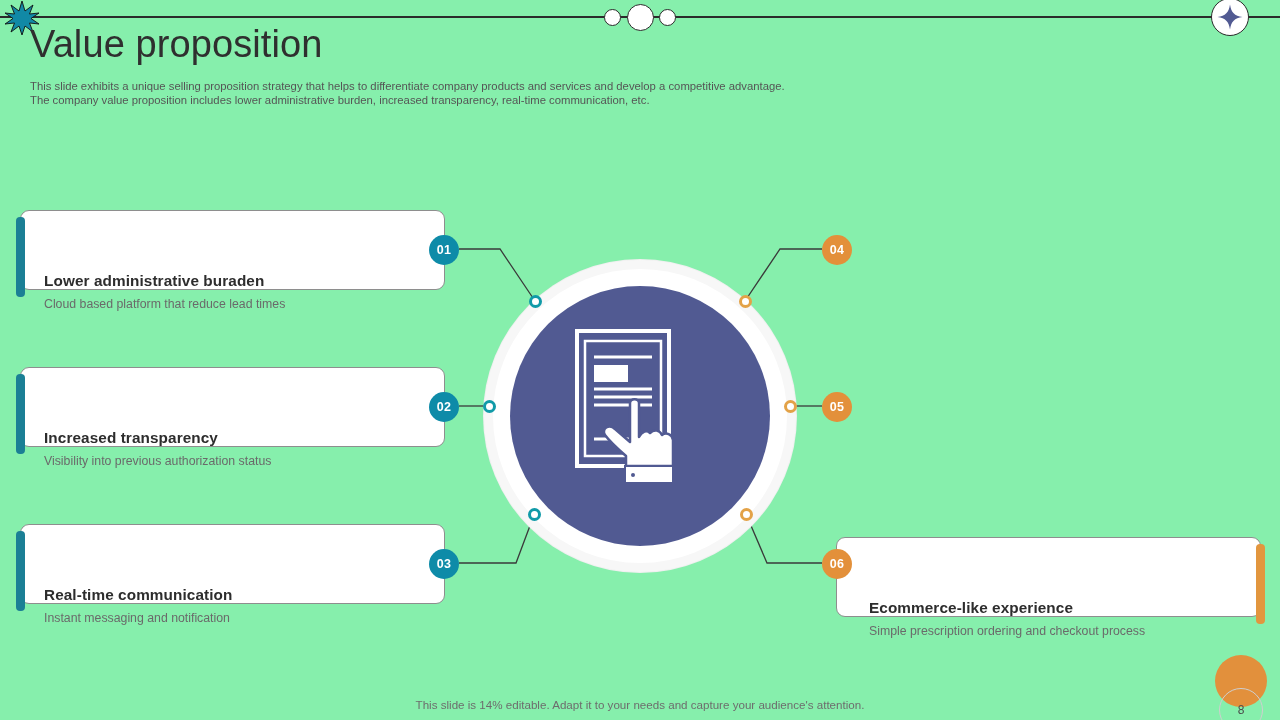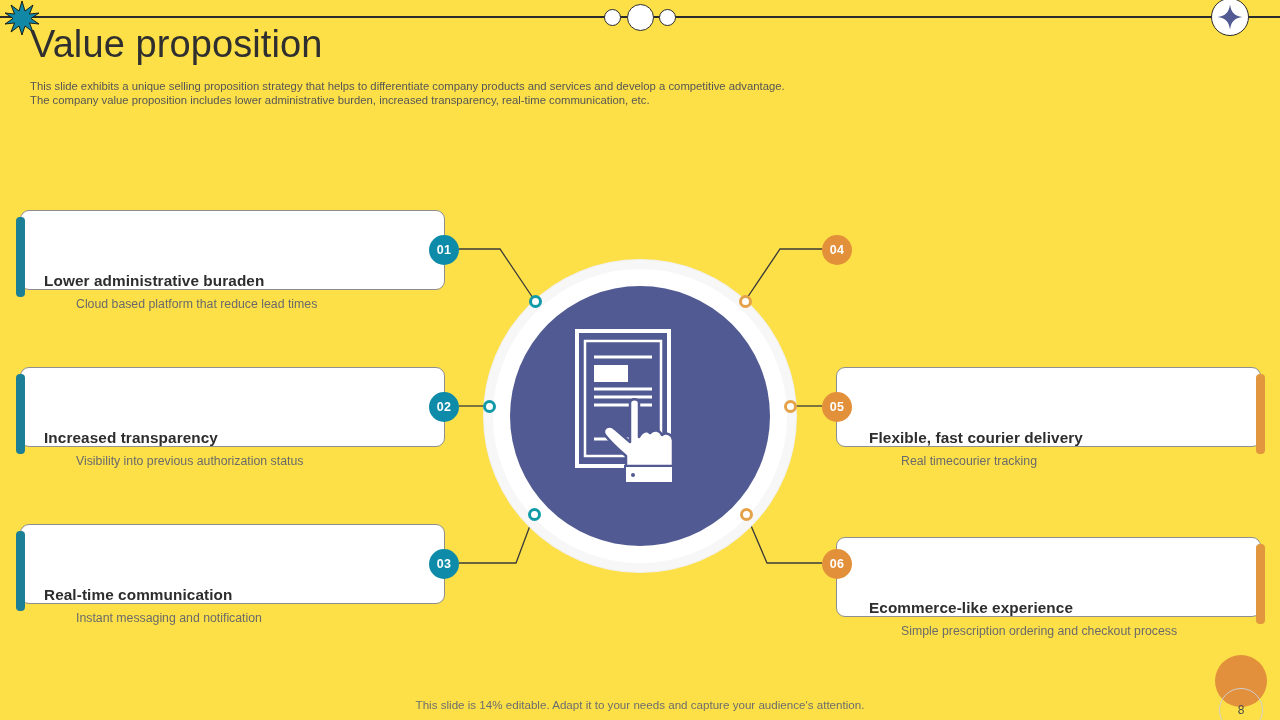--- a/index.html
+++ b/index.html
@@ -2,21 +2,21 @@
 <html><head>
 <meta charset="utf-8">
 <style>
   * { box-sizing: border-box; margin: 0; padding: 0; }
   html, body {
     width: 1280px; height: 720px;
     background: #ffffff;
     font-family: "Liberation Sans", sans-serif;
     overflow: hidden;
   }
-  .slide { position: relative; width: 1280px; height: 720px; background: #fde047; }
+  .slide { position: relative; width: 1280px; height: 720px; background: #86efac; }
 
   
   .top-rail {
     position: absolute; left: 0; top: 16px; width: 1280px; height: 2px;
     background: #2b2b2b;
   }
   .starburst {
     position: absolute; left: 4px; top: 0px; width: 36px; height: 36px;
   }
   .rail-circles {
@@ -78,21 +78,21 @@
     position: absolute; top: 6px; width: 9px; height: 80px;
     border-radius: 4px;
   }
   .card.left .accent  { left: -5px;  background: #1b7f95; }
   .card.right .accent { right: -5px; background: #e2963e; }
   .card h3 {
     font-size: 15.3px; font-weight: 700; color: #2d2d2d;
     letter-spacing: 0.1px; margin-bottom: 7px; white-space: nowrap; margin-top: 48px;
   }
   .card p {
-    font-size: 12.3px; color: #6a6a6a; white-space: nowrap; margin-left: 32px;
+    font-size: 12.3px; color: #6a6a6a; white-space: nowrap;
   }
 
   
   .badge {
     position: absolute; width: 30px; height: 30px; border-radius: 50%;
     color: #fff; font-size: 12.5px; font-weight: 700;
     display: flex; align-items: center; justify-content: center;
     letter-spacing: 0.2px;
   }
   .badge.teal   { background: #0e8ba8; }
@@ -213,25 +213,20 @@
 
   <div class="card left" style="top:524px;">
     <span class="accent"></span>
     <h3>Real-time communication</h3>
     <p>Instant messaging and notification</p>
   </div>
   <div class="badge teal" style="left:429px; top:549px;">03</div>
 
   <div class="badge orange" style="left:822px; top:235px;">04</div>
 
-  <div class="card right" style="top:367px;">
-    <span class="accent"></span>
-    <h3>Flexible, fast courier delivery</h3>
-    <p>Real timecourier tracking</p>
-  </div>
   <div class="badge orange" style="left:822px; top:392px;">05</div>
 
   <div class="card right" style="top:537px;">
     <span class="accent"></span>
     <h3>Ecommerce-like experience</h3>
     <p>Simple prescription ordering and checkout process</p>
   </div>
   <div class="badge orange" style="left:822px; top:549px;">06</div>
 
   <div class="footer-note">This slide is 14% editable. Adapt it to your needs and capture your audience's attention.</div>

